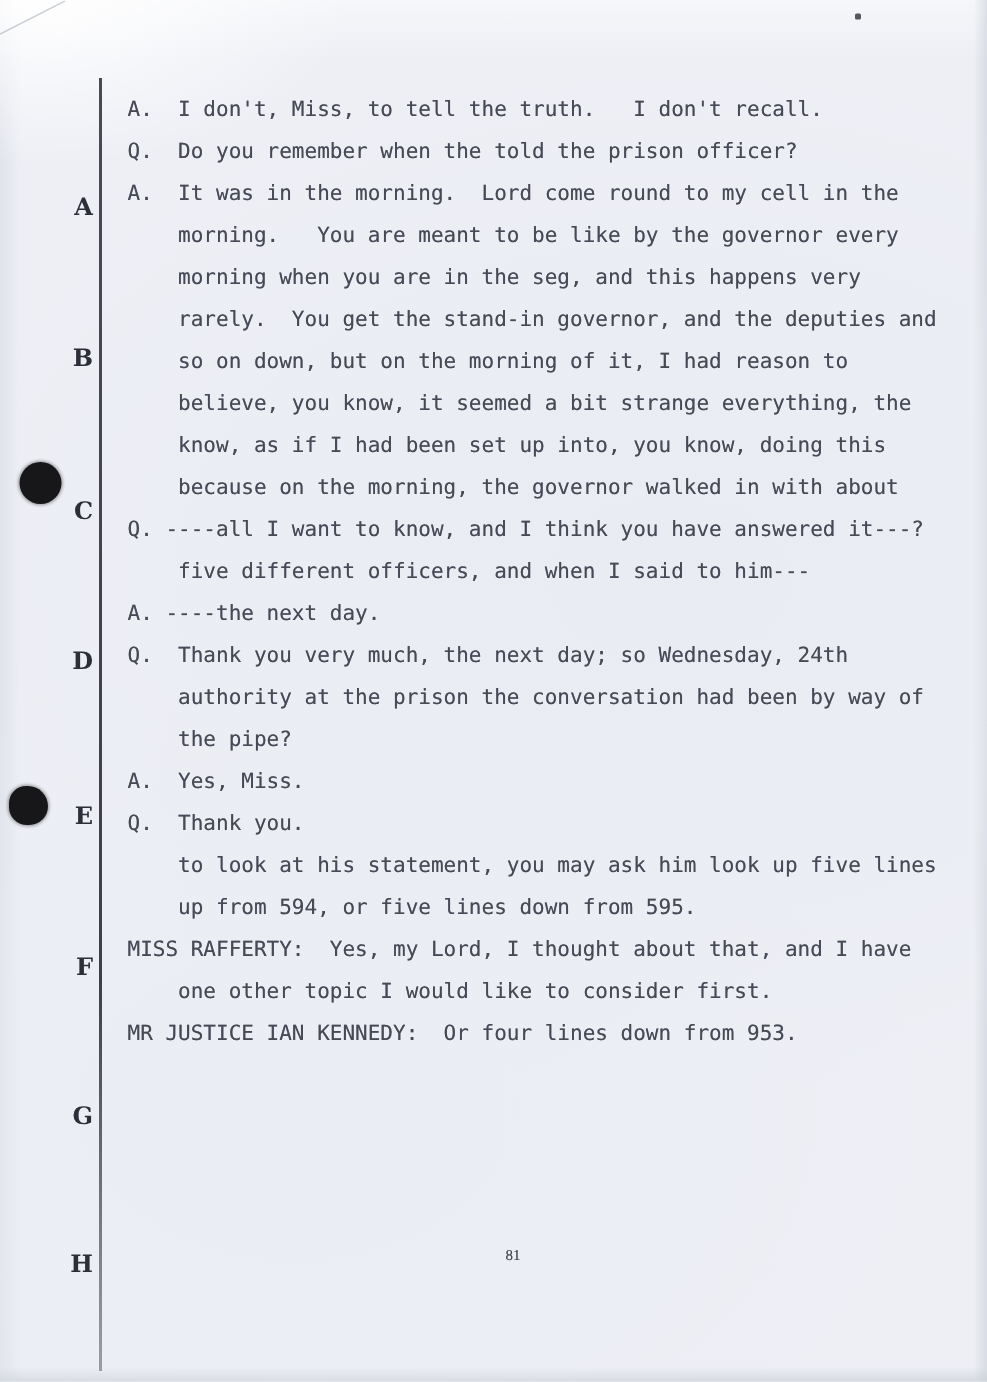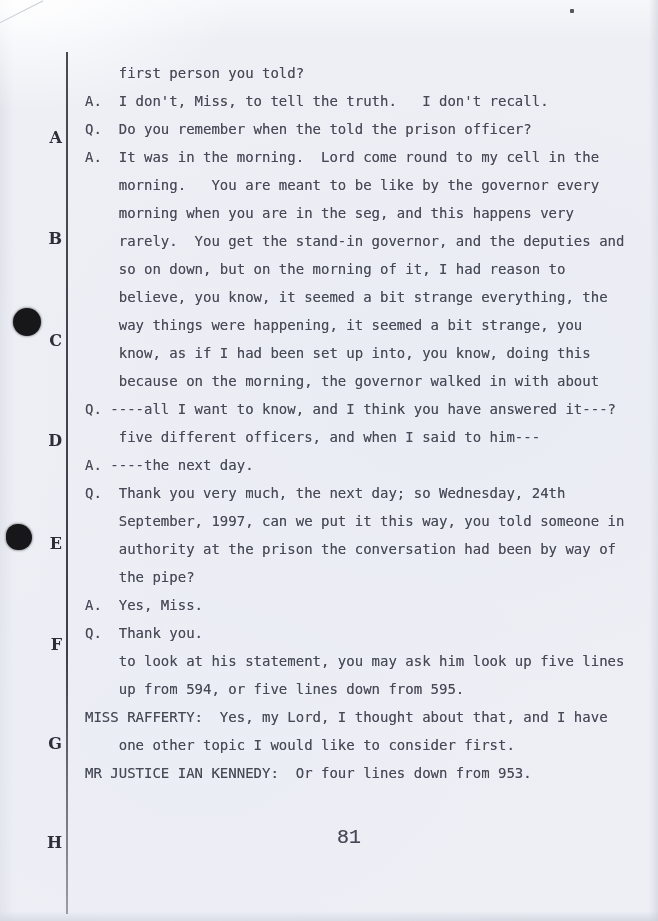--- a/index.html
+++ b/index.html
@@ -50,22 +50,22 @@
   }
   .tline{
     white-space:pre;height:28px;
     font-family:"DejaVu Sans Mono",monospace;
     font-size:14px;line-height:28px;
     color:var(--ink,#474956);
     text-shadow:0 0 .4px rgba(71,73,86,.55);
   }
   .pagenum{
     position:absolute;left:337px;top:824px;
-    font-family:Liberation Mono, monospace;
-    font-size:20px;line-height:28px;
+    font-family:Liberation Serif, serif;
+    font-size:10px;line-height:28px;
     color:var(--ink,#474956);
     text-shadow:0 0 .4px rgba(71,73,86,.55);
   }
 </style>
 </head>
 <body>
 
 <div class="page">
 
   <div class="corner-fold"></div>
@@ -80,37 +80,34 @@
   <span class="ml ml-f">F</span>
   <span class="ml ml-g">G</span>
   <span class="ml ml-h">H</span>
 
   <div class="hole hole-top"></div>
   <div class="hole hole-bottom"></div>
   <div class="speck"></div>
 
   <div class="transcript">
 
-  <div class="tline">    first person you told?</div>
       <div class="tline">A.  I don't, Miss, to tell the truth.   I don't recall.</div>
       <div class="tline">Q.  Do you remember when the told the prison officer?</div>
       <div class="tline">A.  It was in the morning.  Lord come round to my cell in the</div>
       <div class="tline">    morning.   You are meant to be like by the governor every</div>
       <div class="tline">    morning when you are in the seg, and this happens very</div>
       <div class="tline">    rarely.  You get the stand-in governor, and the deputies and</div>
       <div class="tline">    so on down, but on the morning of it, I had reason to</div>
       <div class="tline">    believe, you know, it seemed a bit strange everything, the</div>
-      <div class="tline">    way things were happening, it seemed a bit strange, you</div>
       <div class="tline">    know, as if I had been set up into, you know, doing this</div>
       <div class="tline">    because on the morning, the governor walked in with about</div>
       <div class="tline">Q. ----all I want to know, and I think you have answered it---?</div>
       <div class="tline">    five different officers, and when I said to him---</div>
       <div class="tline">A. ----the next day.</div>
       <div class="tline">Q.  Thank you very much, the next day; so Wednesday, 24th</div>
-      <div class="tline">    September, 1997, can we put it this way, you told someone in</div>
       <div class="tline">    authority at the prison the conversation had been by way of</div>
       <div class="tline">    the pipe?</div>
       <div class="tline">A.  Yes, Miss.</div>
       <div class="tline">Q.  Thank you.</div>
       <div class="tline">    to look at his statement, you may ask him look up five lines</div>
       <div class="tline">    up from 594, or five lines down from 595.</div>
       <div class="tline">MISS RAFFERTY:  Yes, my Lord, I thought about that, and I have</div>
       <div class="tline">    one other topic I would like to consider first.</div>
       <div class="tline">MR JUSTICE IAN KENNEDY:  Or four lines down from 953.</div>
     </div>

